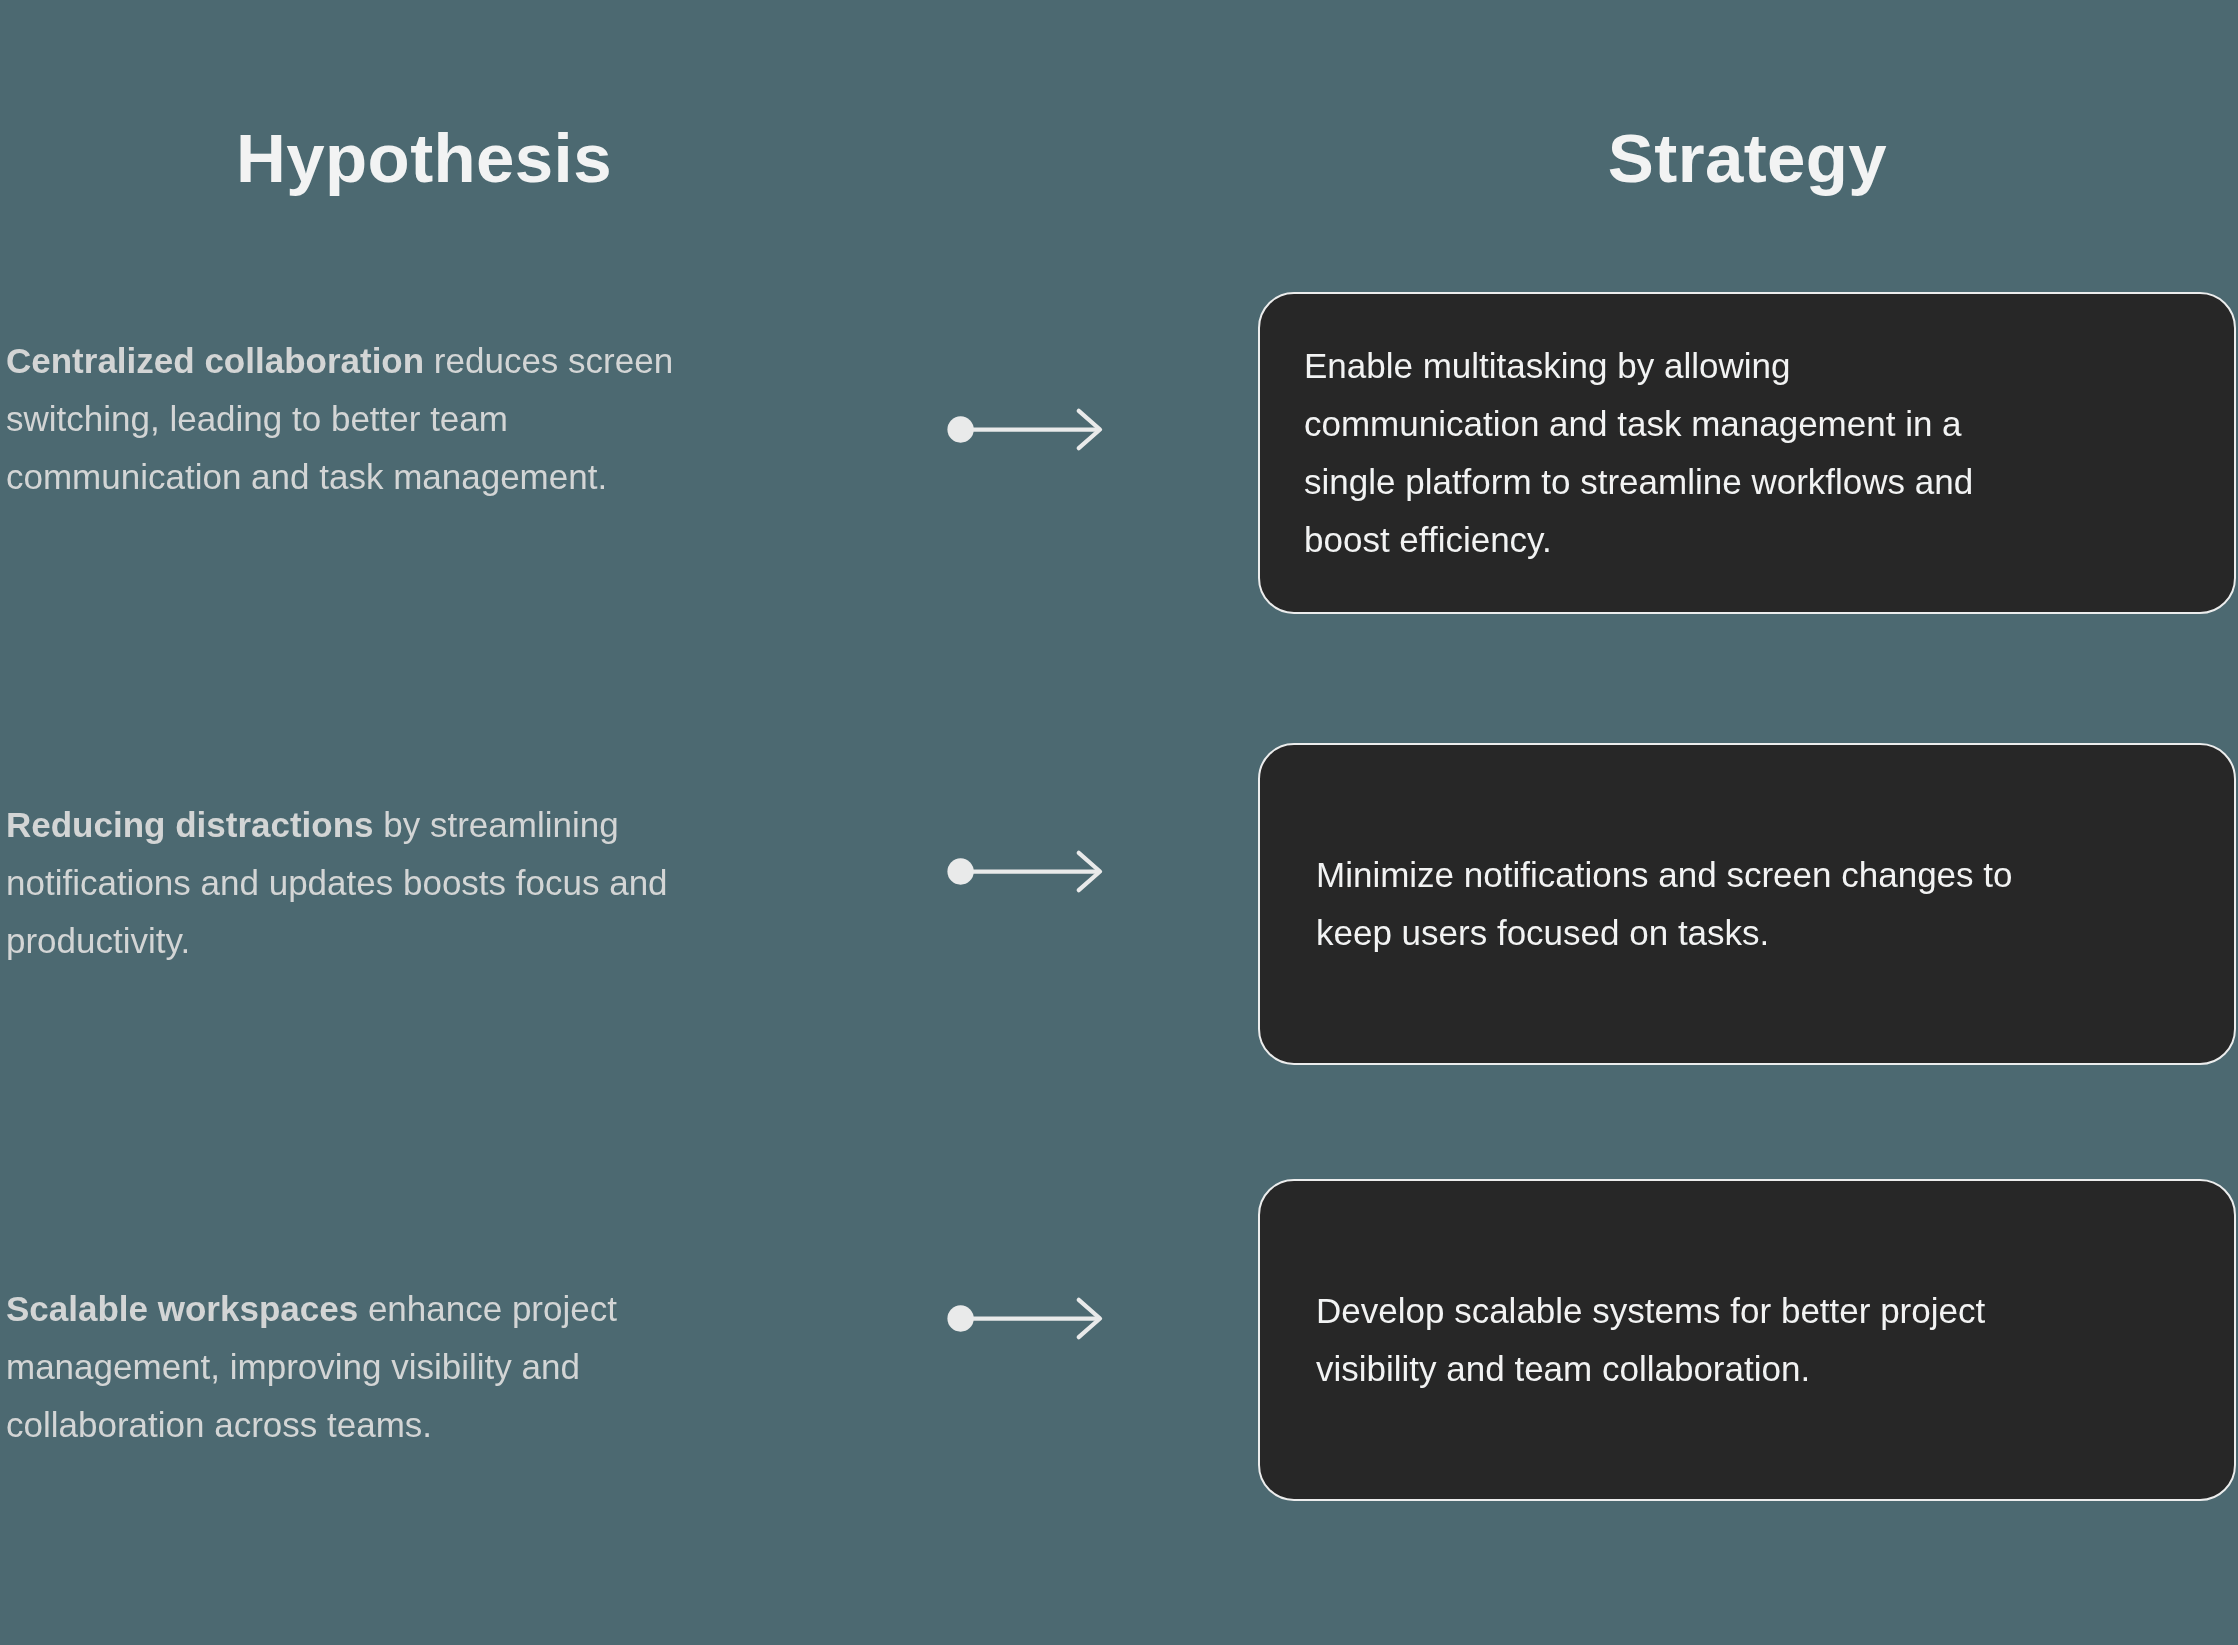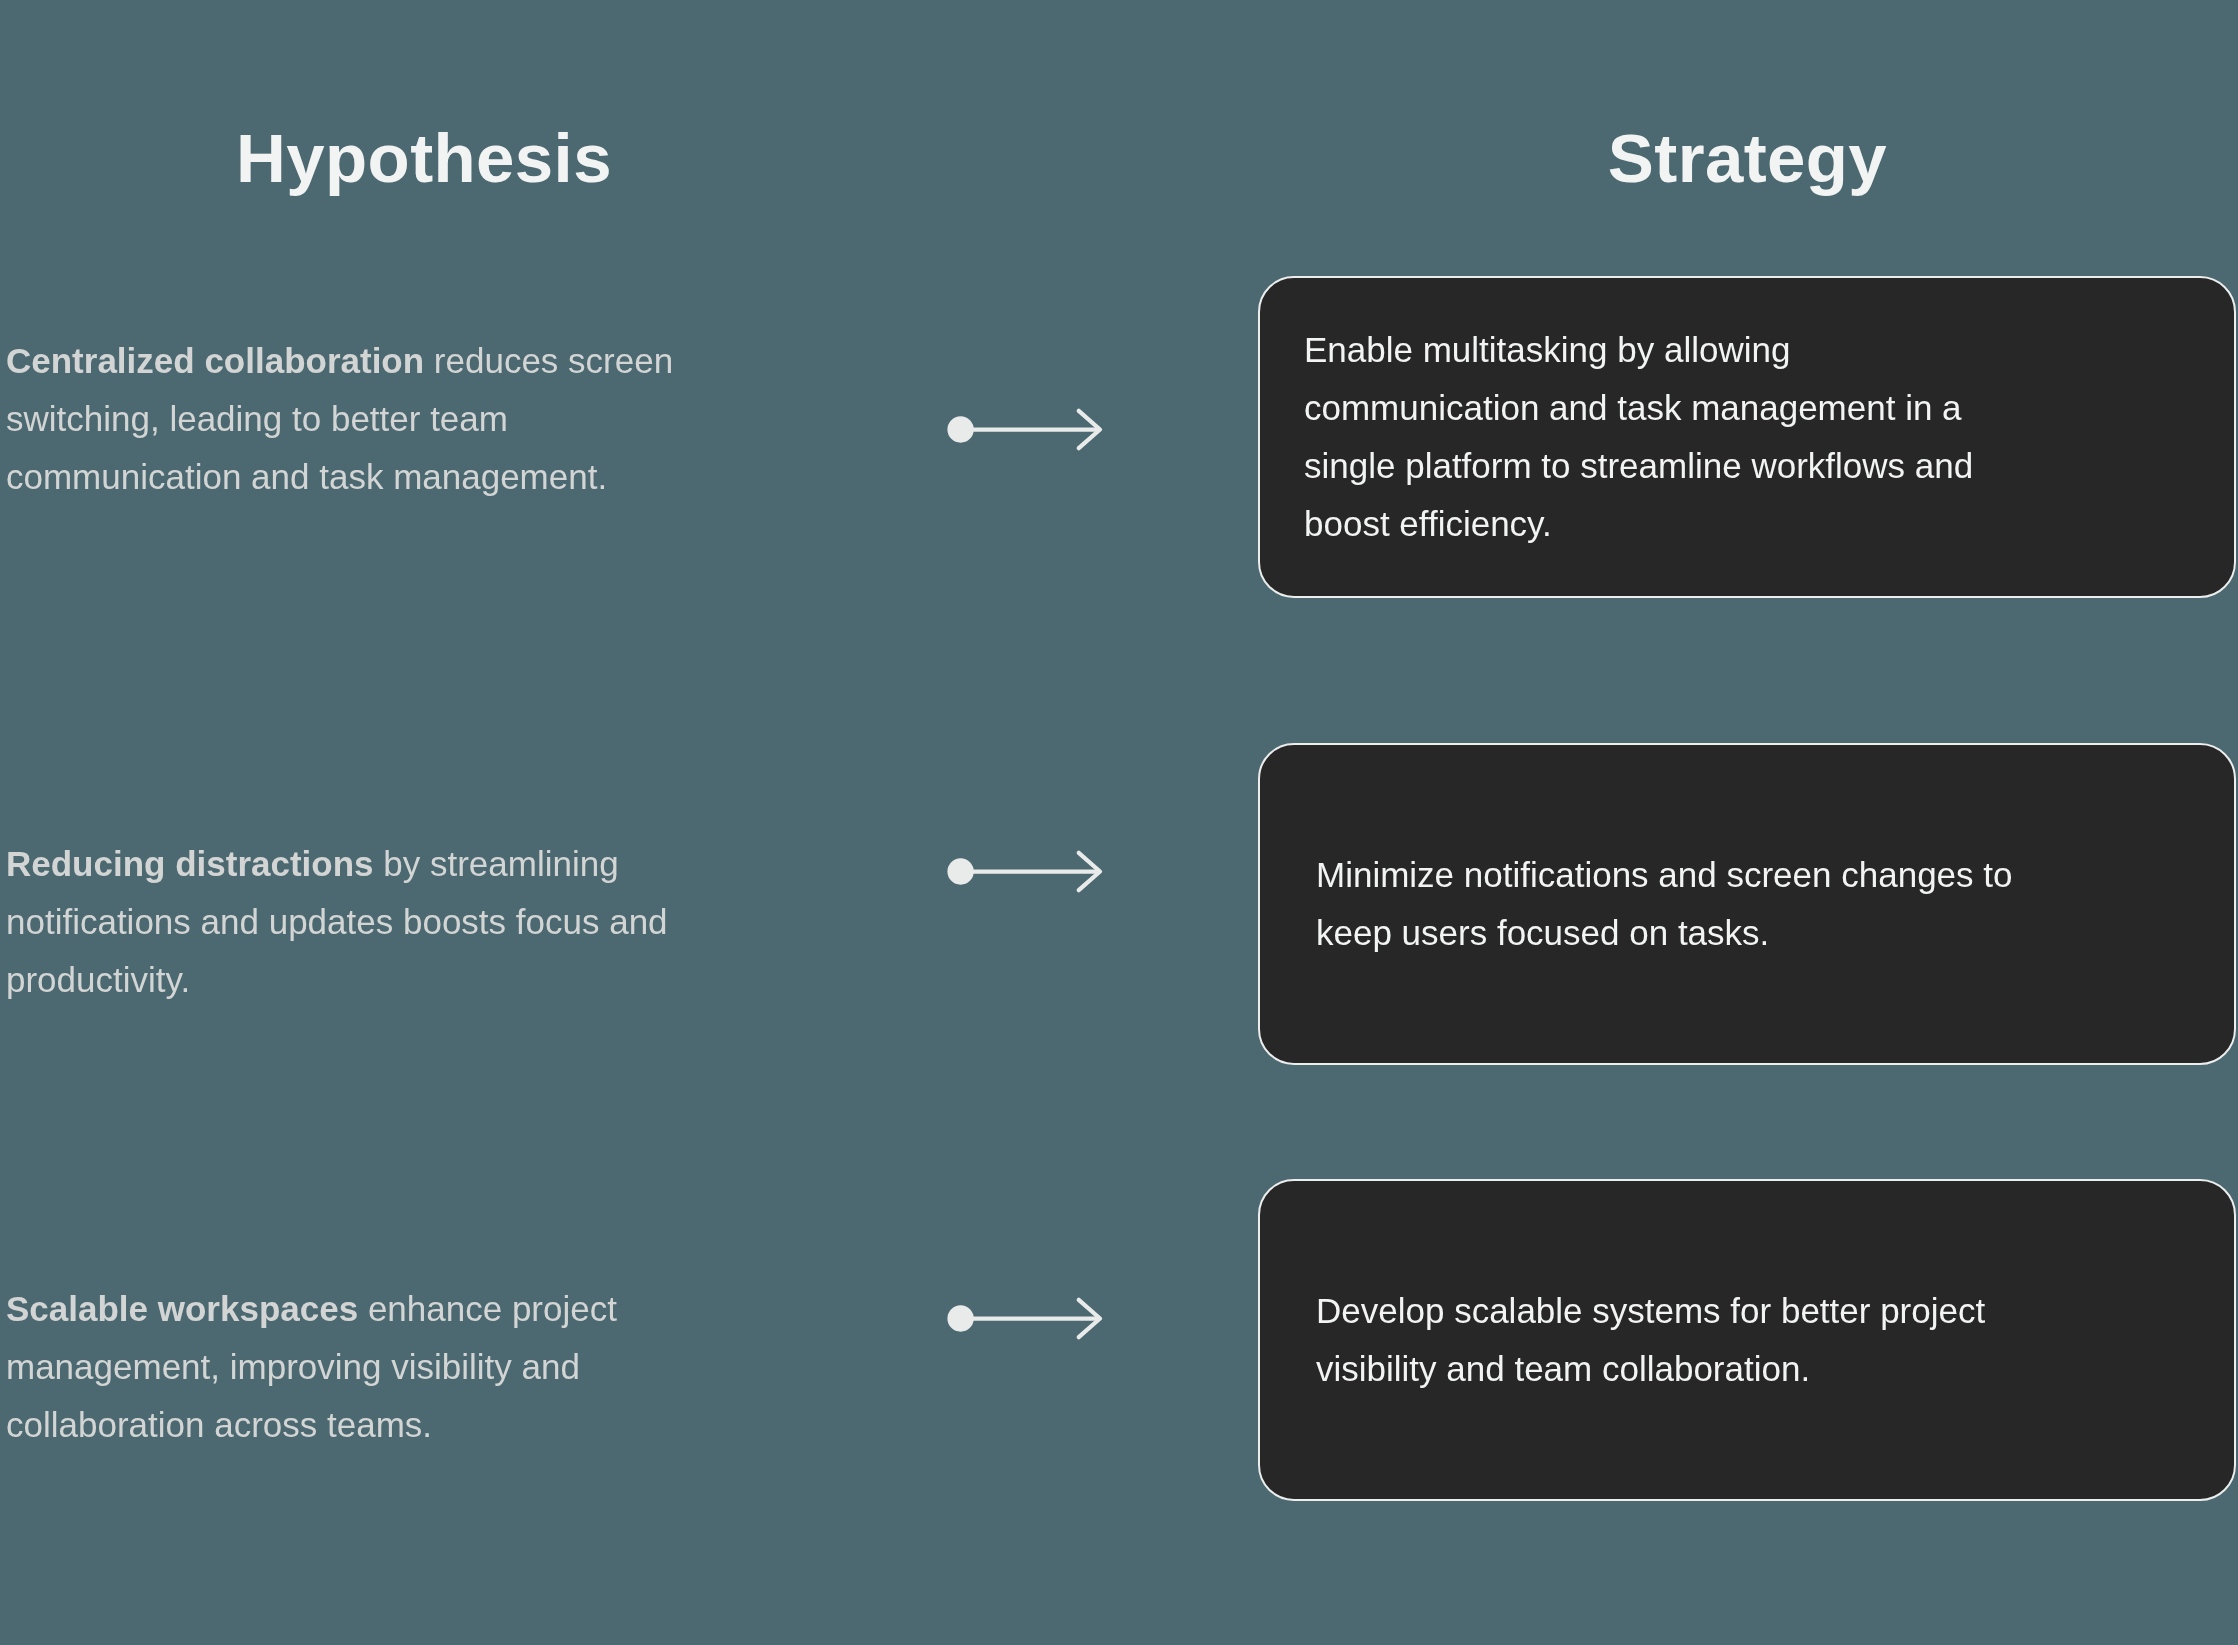--- a/index.html
+++ b/index.html
@@ -68,26 +68,26 @@
   }
   .card-text {
     font-size: 35px;
     line-height: 58px;
     color: var(--strat-text);
     font-weight: 400;
   }
 
   
   .row1 .hyp-block { top: 332px; }
-  .row2 .hyp-block { top: 835px; }
+  .row2 .hyp-block { top: 796px; }
   .row3 .hyp-block { top: 1280px; }
   .row1 .flow-arrow { top: 404px; }
   .row2 .flow-arrow { top: 846px; }
   .row3 .flow-arrow { top: 1293px; }
-  .row1 .strategy-card { top: 276px; padding-left: 44px; }
+  .row1 .strategy-card { top: 292px; padding-left: 44px; }
   .row2 .strategy-card { top: 743px; }
   .row3 .strategy-card { top: 1179px; }
 </style>
 </head>
 <body>
 
 <div class="canvas">
 
   <div class="col-heading hypothesis">Hypothesis</div>
   <div class="col-heading strategy">Strategy</div>

